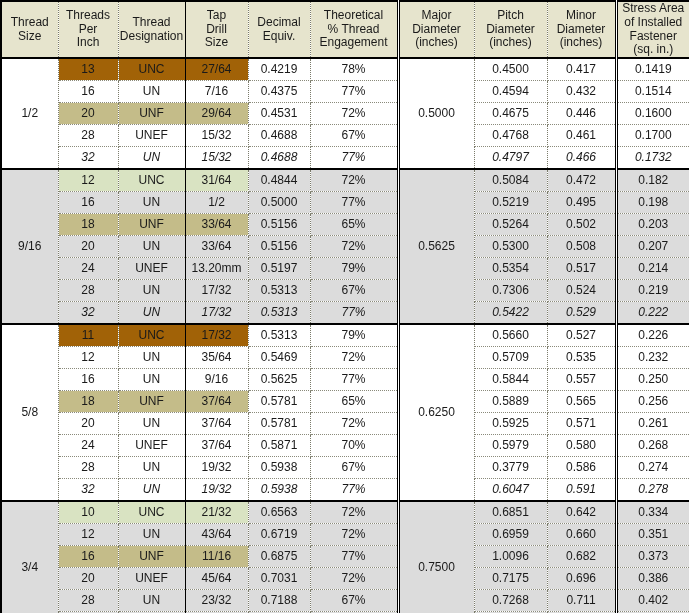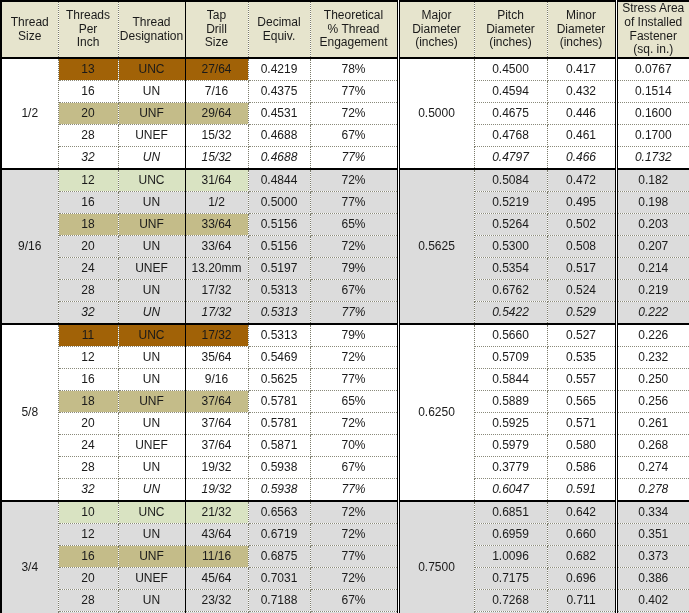--- a/index.html
+++ b/index.html
@@ -150,21 +150,21 @@
       <tr>
         <td rowspan="5" class="sizecell frame-left vs-dot" style="border-bottom: 2px solid rgb(0, 0, 0);">1/2</td>
         <td class="vs-dot hr-dot unc">13</td>
         <td class="vs-solid hr-dot unc">UNC</td>
         <td class="vs-dot hr-dot unc">27/64</td>
         <td class="vs-dot hr-dot">0.4219</td>
         <td class="vs-dbl hr-dot">78%</td>
         <td rowspan="5" class="vs-dot" style="border-bottom: 2px solid rgb(0, 0, 0);">0.5000</td>
         <td class="vs-dot hr-dot">0.4500</td>
         <td class="vs-dbl hr-dot">0.417</td>
-        <td class="hr-dot frame-right">0.0767</td>
+        <td class="hr-dot frame-right">0.1419</td>
       </tr>
       <tr>
         <td class="vs-dot hr-dot">16</td>
         <td class="vs-solid hr-dot">UN</td>
         <td class="vs-dot hr-dot">7/16</td>
         <td class="vs-dot hr-dot">0.4375</td>
         <td class="vs-dbl hr-dot">77%</td>
         <td class="vs-dot hr-dot">0.4594</td>
         <td class="vs-dbl hr-dot">0.432</td>
         <td class="hr-dot frame-right">0.1514</td>
@@ -250,21 +250,21 @@
         <td class="vs-dot hr-dot">0.5354</td>
         <td class="vs-dbl hr-dot">0.517</td>
         <td class="hr-dot frame-right">0.214</td>
       </tr>
       <tr class="band">
         <td class="vs-dot hr-dot">28</td>
         <td class="vs-solid hr-dot">UN</td>
         <td class="vs-dot hr-dot">17/32</td>
         <td class="vs-dot hr-dot">0.5313</td>
         <td class="vs-dbl hr-dot">67%</td>
-        <td class="vs-dot hr-dot">0.6762</td>
+        <td class="vs-dot hr-dot">0.7306</td>
         <td class="vs-dbl hr-dot">0.524</td>
         <td class="hr-dot frame-right">0.219</td>
       </tr>
       <tr class="band group-end">
         <td class="vs-dot">32</td>
         <td class="vs-solid">UN</td>
         <td class="vs-dot">17/32</td>
         <td class="vs-dot">0.5313</td>
         <td class="vs-dbl">77%</td>
         <td class="vs-dot">0.5422</td>

